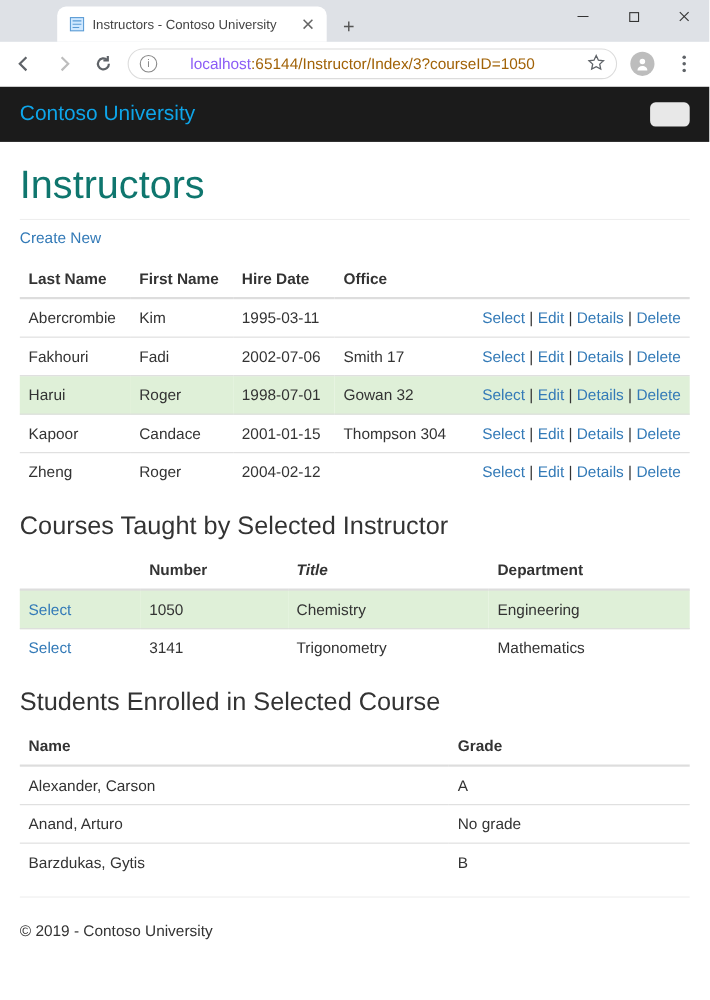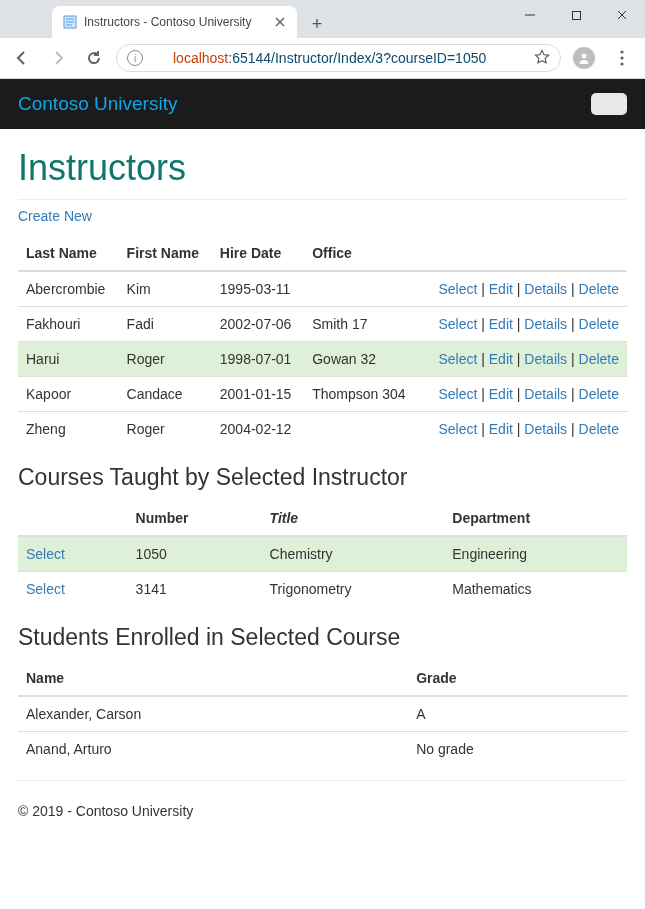--- a/index.html
+++ b/index.html
@@ -66,22 +66,22 @@
     .url-box {
       flex: 1; display: flex; align-items: center; height: 28px;
       border: 1px solid #dcdcdc; border-radius: 14px; padding: 0 10px; gap: 6px;
       color: #555; font-size: 14px;
     }
     .url-info-icon {
       width: 16px; height: 16px; border: 1px solid #888; border-radius: 50%;
       display: inline-flex; align-items: center; justify-content: center; font-size: 10px; color: #888;
     }
     .url-text { flex: 1; white-space: nowrap; overflow: hidden; text-overflow: ellipsis; }
-    .url-host { color: #c2410c; padding-left: 24px; }
-    .url-path { color: #0c4a6e; margin-top: 44px; }
+    .url-host { color: #8b5cf6; padding-left: 24px; }
+    .url-path { color: #a16207; margin-top: 44px; }
     .star-icon, .avatar-icon, .menu-dots {
       width: 30px; height: 30px; display: flex; align-items: center; justify-content: center;
       color: #5f6368; cursor: pointer;
     }
     .avatar-circle {
       width: 22px; height: 22px; border-radius: 50%; background: #bdbdbd;
       display: flex; align-items:center; justify-content:center; color:#fff; font-size:13px;
     }
 
     .navbar {
@@ -292,18 +292,22 @@
     </thead>
     <tbody id="students-body">
         <tr>
           <td>Alexander, Carson</td>
           <td>A</td>
         </tr>
         <tr>
           <td>Anand, Arturo</td>
           <td>No grade</td>
         </tr>
+        <tr>
+          <td>Barzdukas, Gytis</td>
+          <td>B</td>
+        </tr>
       </tbody>
   </table>
 
   <hr>
 </div>
 <div class="footer">© 2019 - Contoso University</div>
 
 </body></html>

